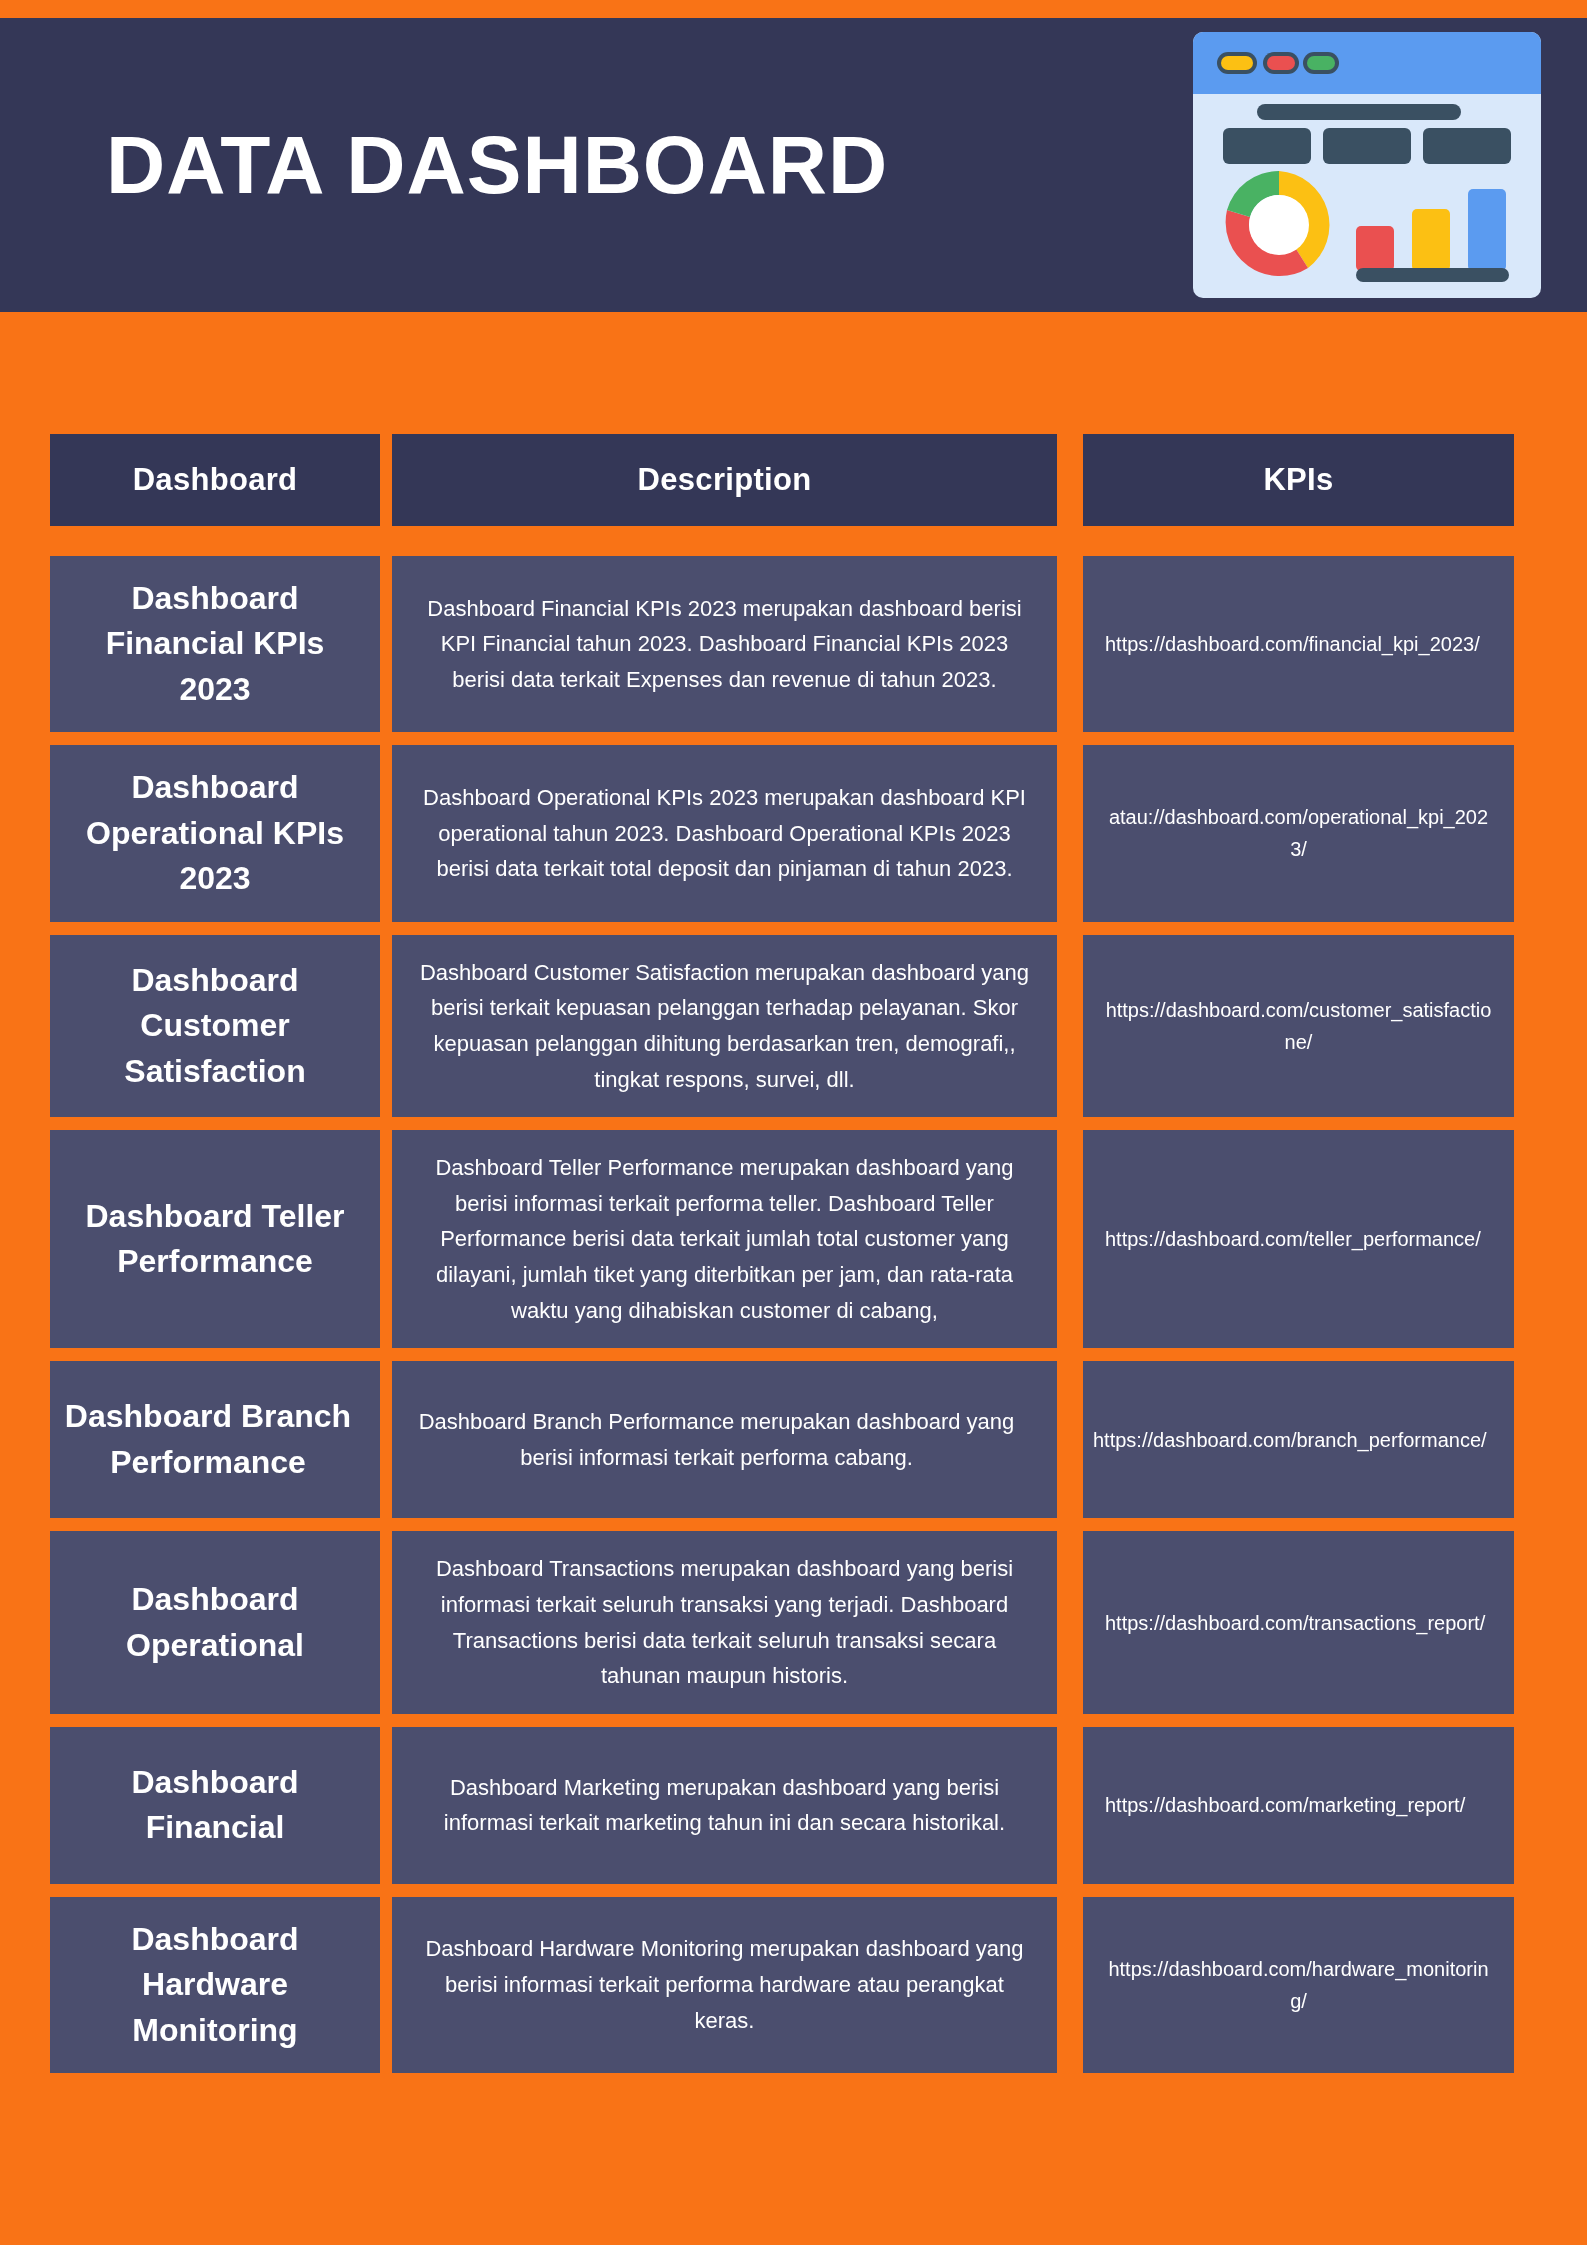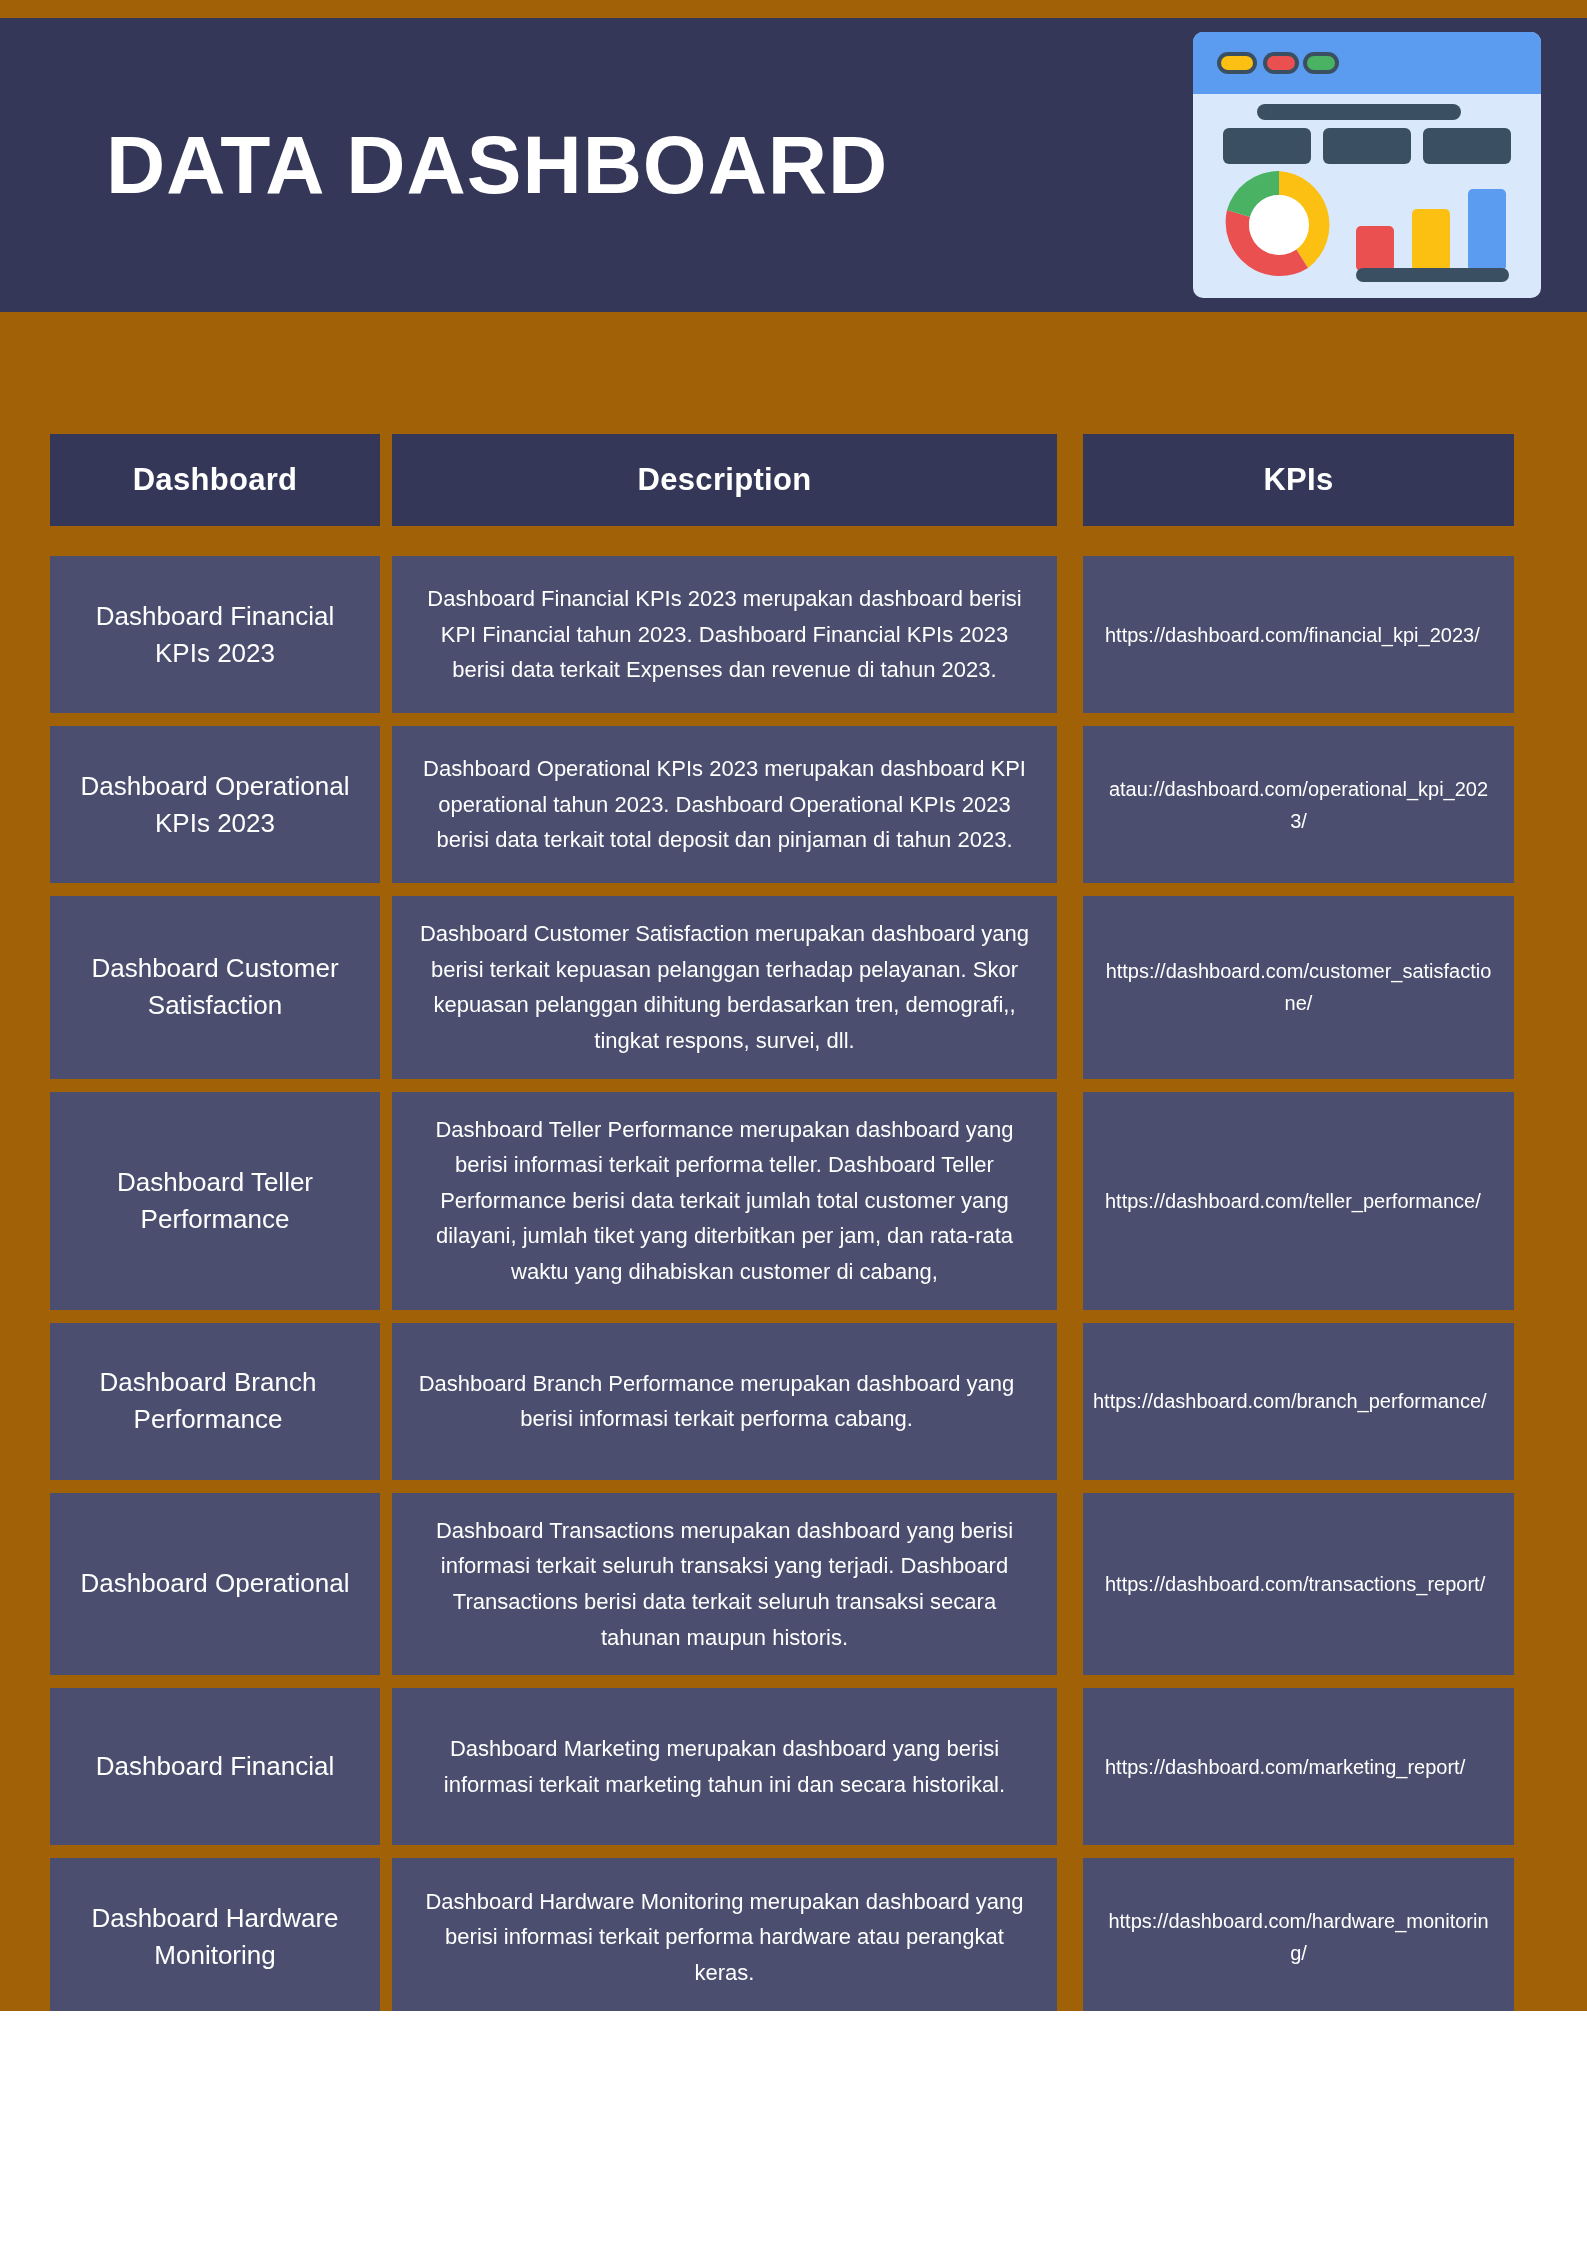--- a/index.html
+++ b/index.html
@@ -7,22 +7,22 @@
   html, body {
     width: 1587px;
     height: 2245px;
     background: #ffffff;
     font-family: "Liberation Sans", sans-serif;
   }
 
   #page {
     position: relative;
     width: 1587px;
-    height: 2011px;
-    background: #a16207;
+    height: 2245px;
+    background: #f97316;
     overflow: hidden;
   }
 
   
   #banner {
     position: absolute;
     left: 0;
     top: 18px;
     width: 1587px;
     height: 294px;
@@ -95,23 +95,23 @@
   
   .body-row .cell {
     min-height: 156px;
     padding: 20px 24px;
     text-align: center;
   }
 
   .body-row .col-dash {
     justify-content: center;
     text-align: center;
-    font-size: 26px;
+    font-size: 32px;
     line-height: 1.42;
-    font-weight: 400;
+    font-weight: 700;
   }
 
   .body-row .col-desc {
     align-items: center;
     font-size: 22px;
     line-height: 1.62;
     font-weight: 400;
     padding: 20px 26px;
   }
 

